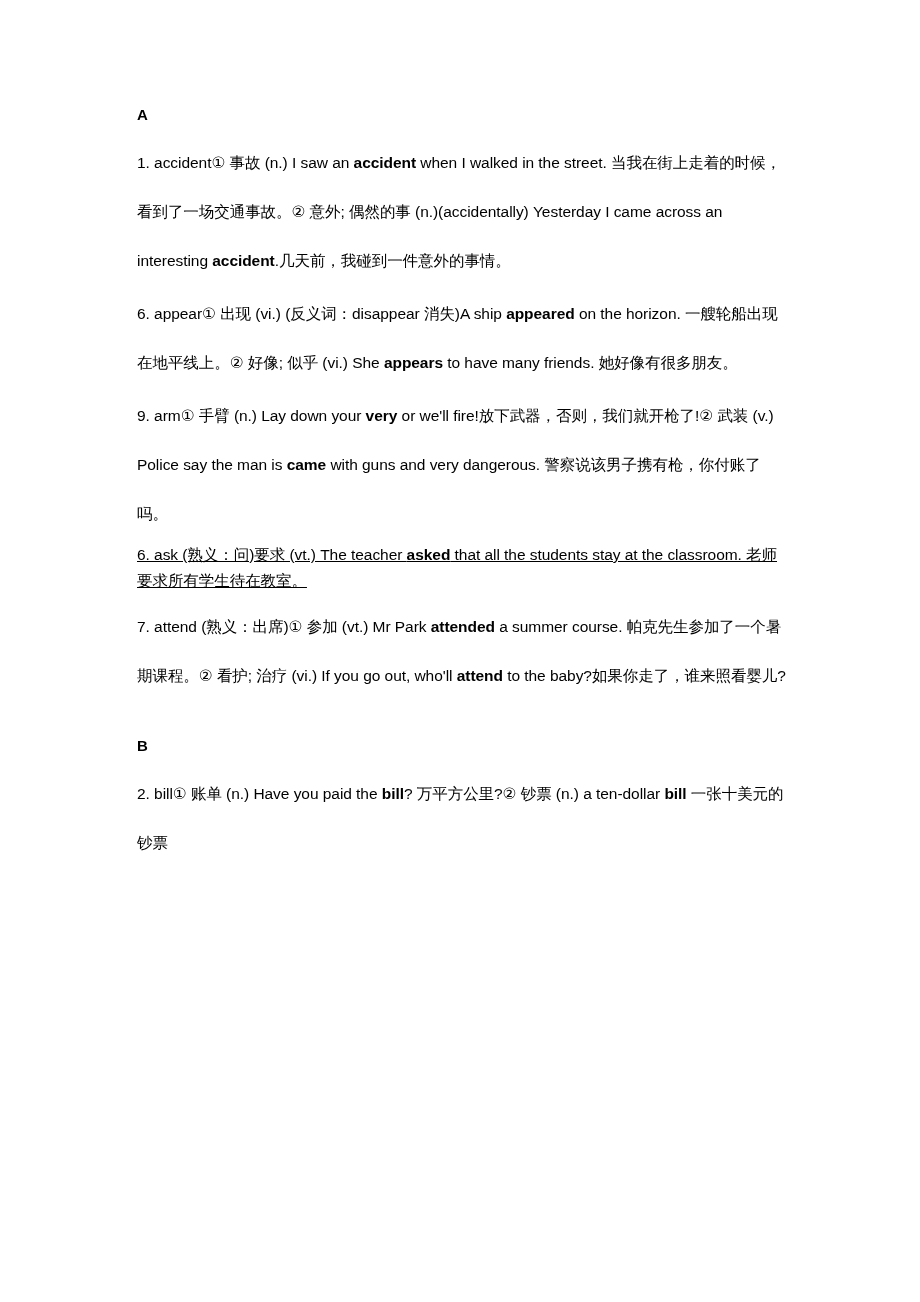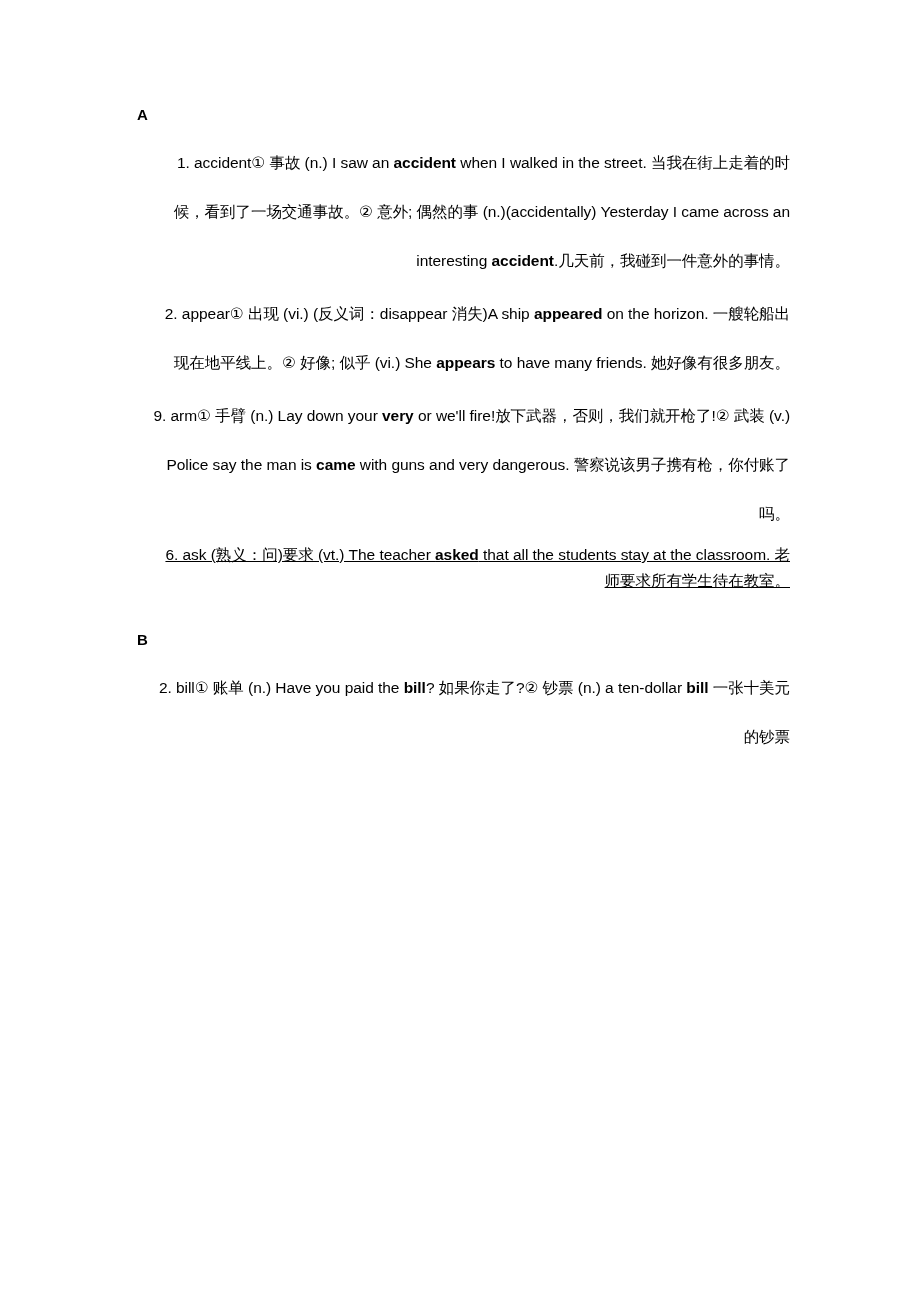--- a/index.html
+++ b/index.html
@@ -28,22 +28,22 @@
     line-height: 20px;
     margin: 0 0 13px 0;
     letter-spacing: 0.2px;
   }
   .section-heading.second {
     margin-top: 36px;
   }
   .entry {
     font-size: 15.5px;
     line-height: 49px;
-    margin: 0 0 4px 16px;
-    text-align: right;
+    margin: 0 0 4px 0;
+    text-align: left;
     word-break: break-word;
     letter-spacing: -0.05px;
   }
   .entry.compact {
     line-height: 26px;
     margin-bottom: 8px;
     text-decoration: underline;
   }
   .entry b {
     font-weight: bold;
@@ -55,27 +55,28 @@
 </style>
 </head>
 <body>
 
 <div class="page">
 
   <h2 class="section-heading">A</h2>
 
   <p class="entry"><span>1. accident① 事故 (n.) I saw an </span><b>accident</b><span> when I walked in the street. 当我在街上走着的时候，看到了一场交通事故。② 意外; 偶然的事 (n.)(accidentally) Yesterday I came across an interesting </span><b>accident</b><span class="tail">.几天前，我碰到一件意外的事情。</span></p>
 
-  <p class="entry"><span>2. appear① 出现 (vi.) (反义词：disappear 消失)A ship </span><b>appeared</b><span> on the horizon. 一艘轮船出现在地平线上。② 好像; 似乎 (vi.) She </span><b>appears</b><span> to have many friends. 她好像有很多朋友。</span></p>
+  <p class="entry"><span>6. appear① 出现 (vi.) (反义词：disappear 消失)A ship </span><b>appeared</b><span> on the horizon. 一艘轮船出现在地平线上。② 好像; 似乎 (vi.) She </span><b>appears</b><span> to have many friends. 她好像有很多朋友。</span></p>
 
 
   <p class="entry"><span>9. arm① 手臂 (n.) Lay down your </span><b>very</b><span> or we'll fire!放下武器，否则，我们就开枪了!② 武装 (v.) Police say the man is </span><b>came</b><span class="tail"> with guns and very dangerous. 警察说该男子携有枪，你付账了吗。</span></p>
 
 
   <p class="entry compact"><span>6. ask (熟义：问)要求 (vt.) The teacher </span><b>asked</b><span> that all the students stay at the classroom. 老师要求所有学生待在教室。</span></p>
 
+  <p class="entry"><span>7. attend (熟义：出席)① 参加 (vt.) Mr Park </span><b>attended</b><span> a summer course. 帕克先生参加了一个暑期课程。② 看护; 治疗 (vi.) If you go out, who'll </span><b>attend</b><span> to the baby?如果你走了，谁来照看婴儿?</span></p>
 
   <h2 class="section-heading second">B</h2>
 
 
-  <p class="entry"><span>2. bill① 账单 (n.) Have you paid the </span><b>bill</b><span>? 如果你走了?② 钞票 (n.) a ten-dollar </span><b>bill</b><span> 一张十美元的钞票</span></p>
+  <p class="entry"><span>2. bill① 账单 (n.) Have you paid the </span><b>bill</b><span>? 万平方公里?② 钞票 (n.) a ten-dollar </span><b>bill</b><span> 一张十美元的钞票</span></p>
 
 </div>
 
 </body></html>

